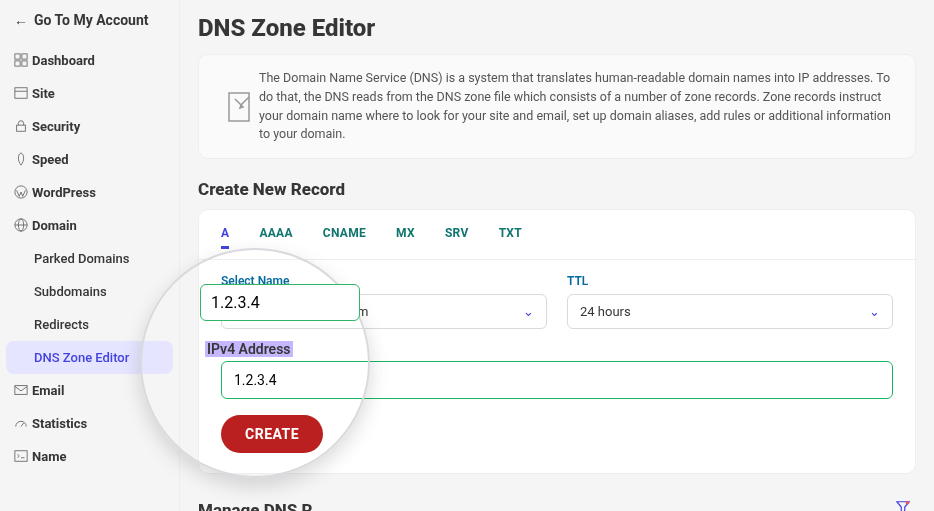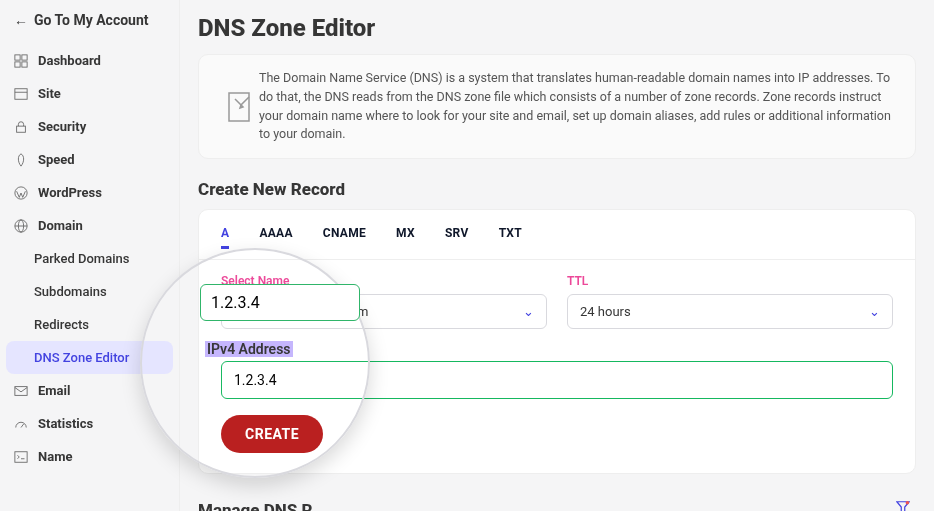--- a/index.html
+++ b/index.html
@@ -1,36 +1,36 @@
 <!DOCTYPE html>
 <html><head>
 <meta charset="utf-8">
 <style>
 *{box-sizing:border-box;margin:0;padding:0;font-family:-apple-system,BlinkMacSystemFont,"Segoe UI",Roboto,Arial,sans-serif}
 body{background:#f5f5f6;width:934px;height:511px;overflow:hidden;color:#363636;font-size:13px}
 .layout{display:flex;height:100%}
 .sidebar{width:180px;background:#f5f5f6;padding:8px 0;border-right:1px solid #eee}
 .go-back{display:flex;align-items:center;gap:6px;padding:4px 14px 16px 14px;font-weight:700;font-size:14px;cursor:pointer}
-.nav-item{display:flex;align-items:center;gap:10px;padding:9px 14px;font-size:13px;font-weight:700;cursor:pointer}
+.nav-item{display:flex;align-items:flex-start;gap:4px;padding:9px 14px;font-size:13px;font-weight:700;cursor:pointer}
 .nav-item.sub{font-weight:500;padding-left:34px}
 .nav-item.active{background:#e5e5ff;color:#4343e0;border-radius:8px;margin:0 6px;padding-left:28px}
 .icn{width:14px;height:14px;flex:none;color:#666}
 .main{flex:1;padding:14px 18px;overflow:hidden}
 h1{font-size:24px;font-weight:800;margin-bottom:12px}
 .infocard{display:flex;background:#fafafa;border:1px solid #eee;border-radius:10px;padding:14px 24px;margin-bottom:20px}
 .infoicon{width:60px;display:flex;align-items:center;justify-content:center}
 .infotext{font-size:12.5px;line-height:1.5;color:#555}
 h2{font-size:17px;font-weight:800;margin-bottom:10px}
 .card{background:#fff;border:1px solid #eee;border-radius:10px;padding:0 0 20px 0;margin-bottom:26px}
 .tabs{display:flex;gap:30px;padding:10px 22px;border-bottom:1px solid #eee}
-.tab{font-size:12px;font-weight:700;color:#0f172a;padding:6px 0;cursor:pointer;letter-spacing:.3px}
+.tab{font-size:12px;font-weight:700;color:#0f766e;padding:6px 0;cursor:pointer;letter-spacing:.3px}
 .tab.active{color:#4343e0;border-bottom:3px solid #4343e0}
 .formrow{display:flex;gap:20px;padding:14px 22px 0 22px}
 .field{flex:1;position:relative}
-.lbl{font-size:12px;color:#ec4899;font-weight:600;margin-bottom:6px;display:block}
+.lbl{font-size:12px;color:#0369a1;font-weight:600;margin-bottom:6px;display:block}
 .select{width:100%;border:1px solid #d9d9de;border-radius:6px;padding:9px 12px;font-size:13px;background:#fff;display:flex;justify-content:space-between;align-items:center;cursor:pointer}
 .chev{color:#4343e0}
 .inputwrap{padding:0 22px;margin-top:12px}
 .ipv4-label{font-size:14px;font-weight:600;color:#333;position:relative;left:-16px;background:#c4b5fd;padding:0 2px}
 .tinput{width:100%;border:1px solid #15b85f;border-radius:6px;padding:10px 12px;font-size:14px;margin-top:4px}
 .btnrow{padding:16px 22px 0 22px}
 .create-btn{background:#b91c1c;color:#fff;border:none;border-radius:999px;padding:11px 24px;font-weight:700;font-size:14px;letter-spacing:.5px;cursor:pointer}
 .floating-input{position:absolute;z-index:12;top:284px;left:200px;width:160px;background:#fff;border:1px solid #30b56a;border-radius:6px;padding:8px 10px;font-size:16px}
 .lens{position:absolute;z-index:11;top:248px;left:140px;width:230px;height:230px;border-radius:50%;border:2px solid #d9d9de;background:rgba(255,255,255,.02);pointer-events:none;box-shadow:0 8px 20px rgba(0,0,0,.15)}
 .manage{position:relative}

